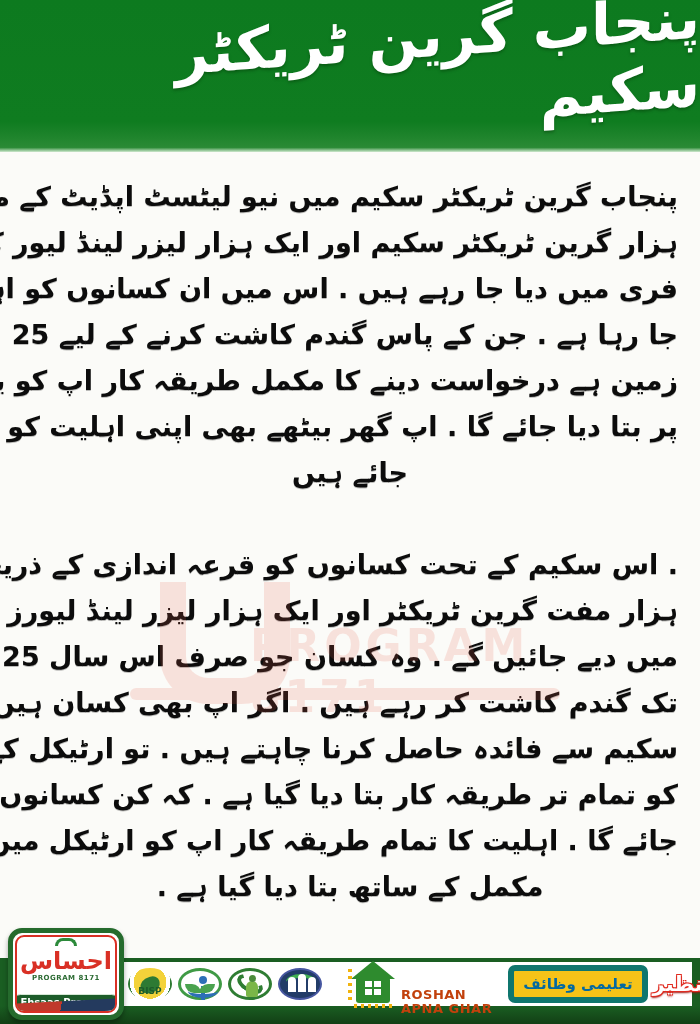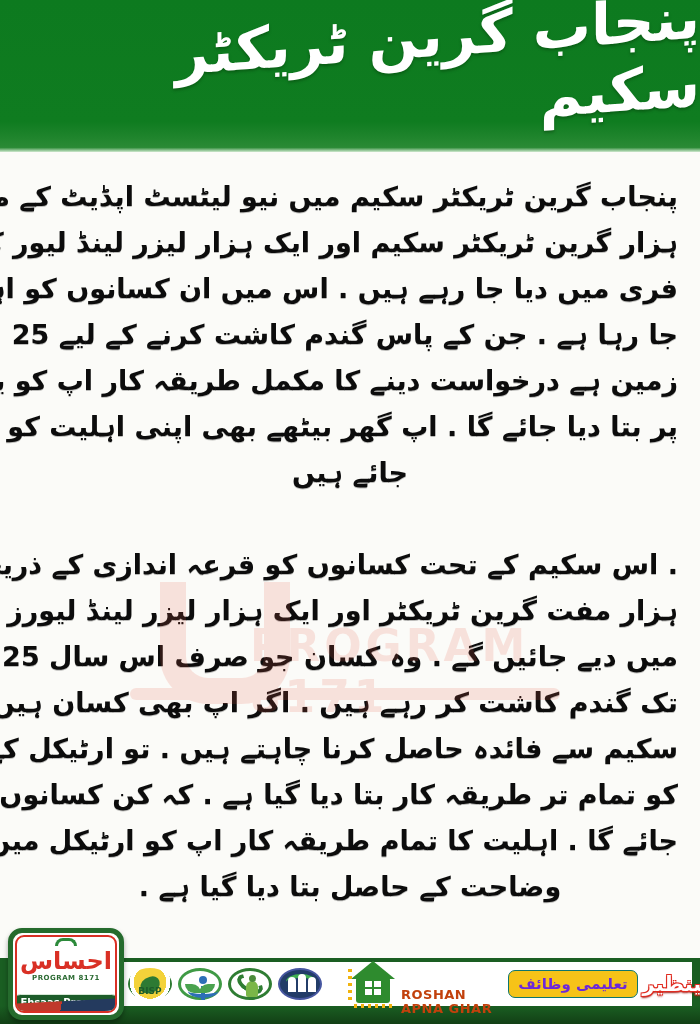--- a/index.html
+++ b/index.html
@@ -96,21 +96,21 @@
                     linear-gradient(#2e8b2e,#2e8b2e) 50% 0/2px 100% no-repeat,
                     linear-gradient(#2e8b2e,#2e8b2e) 0 50%/100% 2px no-repeat;}
   .house .dots-l{position:absolute;top:6px;left:-2px;width:4px;height:34px;
                  background:repeating-linear-gradient(#f1b40e 0 3px,transparent 3px 7px);}
   .house .dots-b{position:absolute;bottom:-3px;left:4px;width:38px;height:4px;
                  background:repeating-linear-gradient(90deg,#f1b40e 0 3px,transparent 3px 7px);}
   .roshan-text{font-size:13px;font-weight:bold;color:#c2410c;line-height:14px;letter-spacing:.5px;margin-top:36px;}
   
   .benazir-group{display:flex;align-items:center;gap:5px;flex:0 0 auto;direction:ltr;}
   .badge{font-weight:bold;border-radius:7px;padding:4px 9px;font-size:15px;white-space:nowrap;direction:rtl;}
-  .badge.yellow{background:#f6c318;color:#6d28d9;border:1px solid #0f766e;}
+  .badge.yellow{background:#f6c318;color:#0369a1;border:6px solid #0f766e;}
   .benazir-word{font-size:21px;font-weight:bold;color:#ffffff;direction:rtl;white-space:nowrap;
                 text-shadow:-1px -1px 0 #e02b20,1px -1px 0 #e02b20,-1px 1px 0 #e02b20,
                             1px 1px 0 #e02b20,0 2px 2px #a01510;}
   .taleemi-wrap{margin-left:10px;}
 </style>
 </head>
 <body>
 
 <div class="page">
 
@@ -137,21 +137,21 @@
     </div>
 
     <div class="para para2">
       <div class="line">. اس سکیم کے تحت کسانوں کو قرعہ اندازی کے ذریعے ایک</div>
       <div class="line">ہزار مفت گرین ٹریکٹر اور ایک ہزار لیزر لینڈ لیورز فری</div>
       <div class="line">میں دیے جائیں گے . وہ کسان جو صرف اس سال 25 ایکڑ</div>
       <div class="line">تک گندم کاشت کر رہے ہیں . اگر اپ بھی کسان ہیں . اور اس</div>
       <div class="line">سکیم سے فائدہ حاصل کرنا چاہتے ہیں . تو ارٹیکل کے اندر اپ</div>
       <div class="line">کو تمام تر طریقہ کار بتا دیا گیا ہے . کہ کن کسانوں کو اہل کیا</div>
       <div class="line">جائے گا . اہلیت کا تمام طریقہ کار اپ کو ارٹیکل میں</div>
-      <div class="line">وضاحت کے حاصل بتا دیا گیا ہے .</div>
+      <div class="line">مکمل کے ساتھ بتا دیا گیا ہے .</div>
     </div>
   </div>
 
   <div class="frame-line"></div>
   <div class="frame-left"></div>
   <div class="frame-right"></div>
   <div class="bottom-strip"></div>
 
   <div class="footer-row">
     <div style="width:112px;flex:0 0 auto;"></div>

